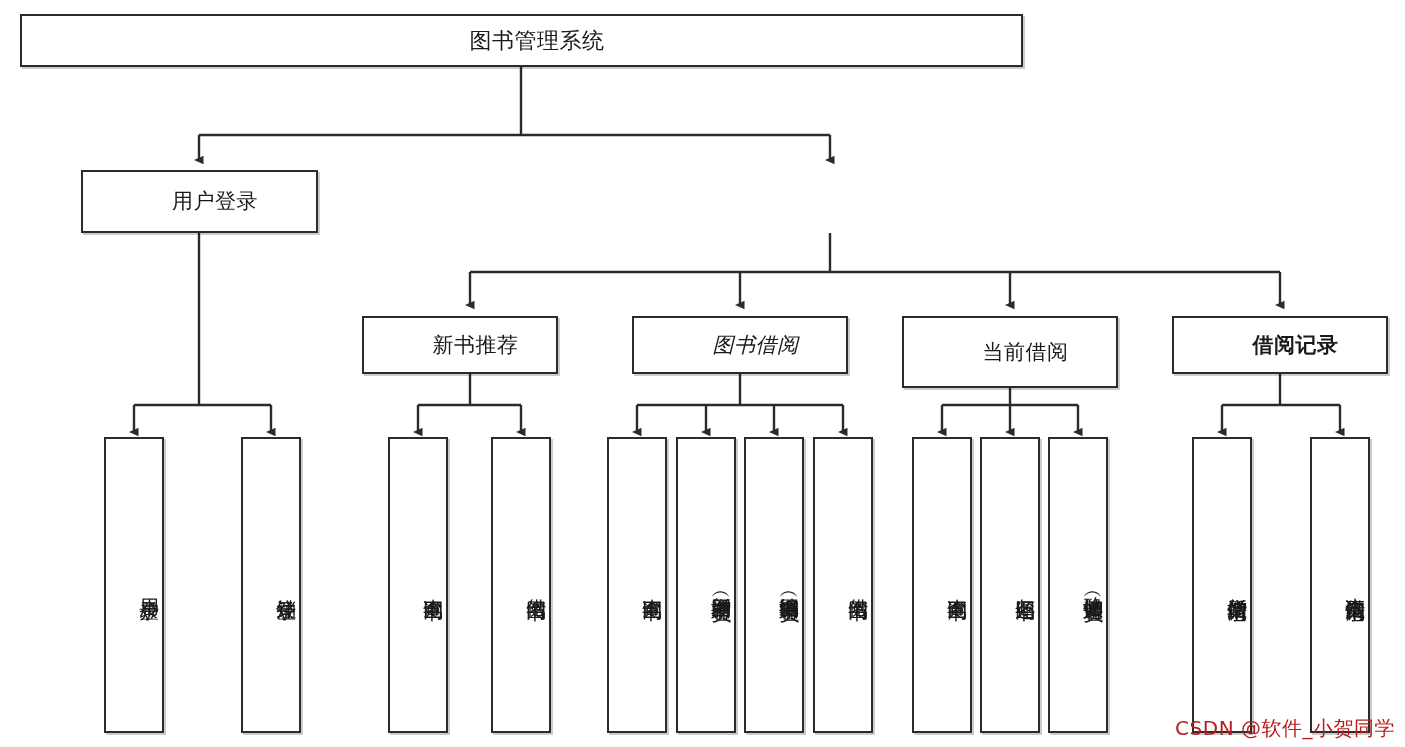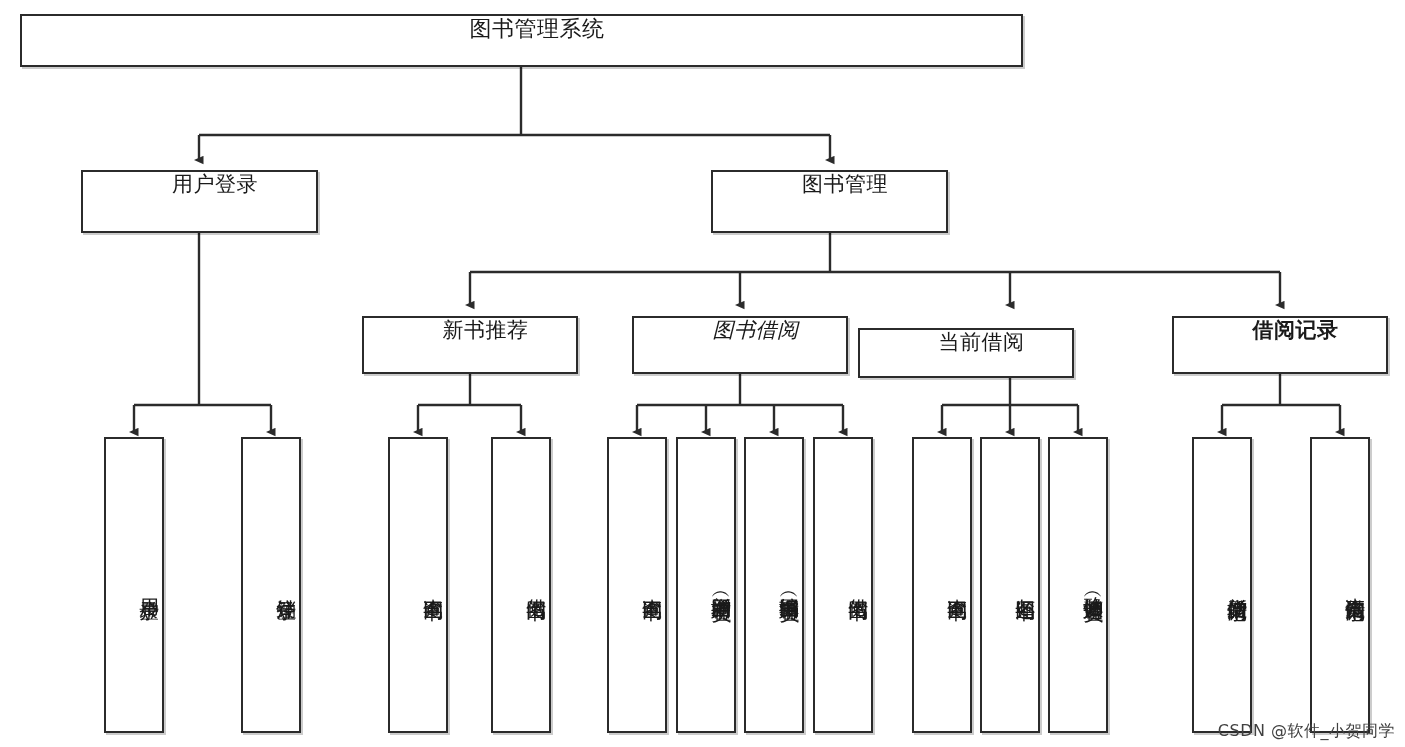--- a/index.html
+++ b/index.html
@@ -25,20 +25,21 @@
     width: 1405px;
     height: 747px;
     pointer-events: none;
   }
   .node {
     position: absolute;
     box-sizing: border-box;
     background: #ffffff;
     border: 2px solid #2b2b2b;
     display: flex;
+    align-items: center;
     justify-content: center;
     box-shadow: 2px 2px 0 rgba(0,0,0,0.20);
     padding-left: 31px;
   }
   .node .label {
     color: #1a1a1a;
     font-size: 21px;
     line-height: 1.15;
     letter-spacing: 0.5px;
     white-space: nowrap;
@@ -50,22 +51,22 @@
     font-size: 20px;
     line-height: 1.22;
     letter-spacing: 1px;
     white-space: nowrap;
   }
   .node.root .label { font-size: 22px; }
   .watermark {
     position: absolute;
     right: 10px;
     bottom: 5px;
-    font-size: 16px;
-    color: #404040;
+    font-size: 20px;
+    color: #b91c1c;
     white-space: nowrap;
     letter-spacing: 0.5px;
     text-align: center;
   }
 </style>
 </head>
 <body>
 
 <div id="canvas">
 
@@ -119,31 +120,28 @@
     </g>
   </svg>
 
   <div class="node root" style="left:20px; top:14px; width:1003px; height:53px;">
     <span class="label">图书管理系统</span>
   </div>
 
   <div class="node" style="left:81px; top:170px; width:237px; height:63px;">
     <span class="label">用户登录</span>
   </div>
-  <div class="node" style="left:711px; top:170px; width:237px; height:63px;">
-    <span class="label">图书管理</span>
-  </div>
 
-  <div class="node" style="left:362px; top:316px; width:216px; height:58px;">
+  <div class="node" style="left:362px; top:316px; width:196px; height:58px;">
     <span class="label">新书推荐</span>
   </div>
   <div class="node" style="left:632px; top:316px; width:216px; height:58px;font-style:italic;">
     <span class="label">图书借阅</span>
   </div>
-  <div class="node" style="left:858px; top:316px; width:216px; height:50px;margin-top:12px;">
+  <div class="node" style="left:902px; top:316px; width:216px; height:72px;">
     <span class="label">当前借阅</span>
   </div>
   <div class="node" style="left:1172px; top:316px; width:216px; height:58px;font-weight:bold;">
     <span class="label">借阅记录</span>
   </div>
 
   <div class="node vertical" style="left:104px; top:437px; width:60px; height:296px;">
     <span class="label">用户登录</span>
   </div>
   <div class="node vertical" style="left:241px; top:437px; width:60px; height:296px;">

